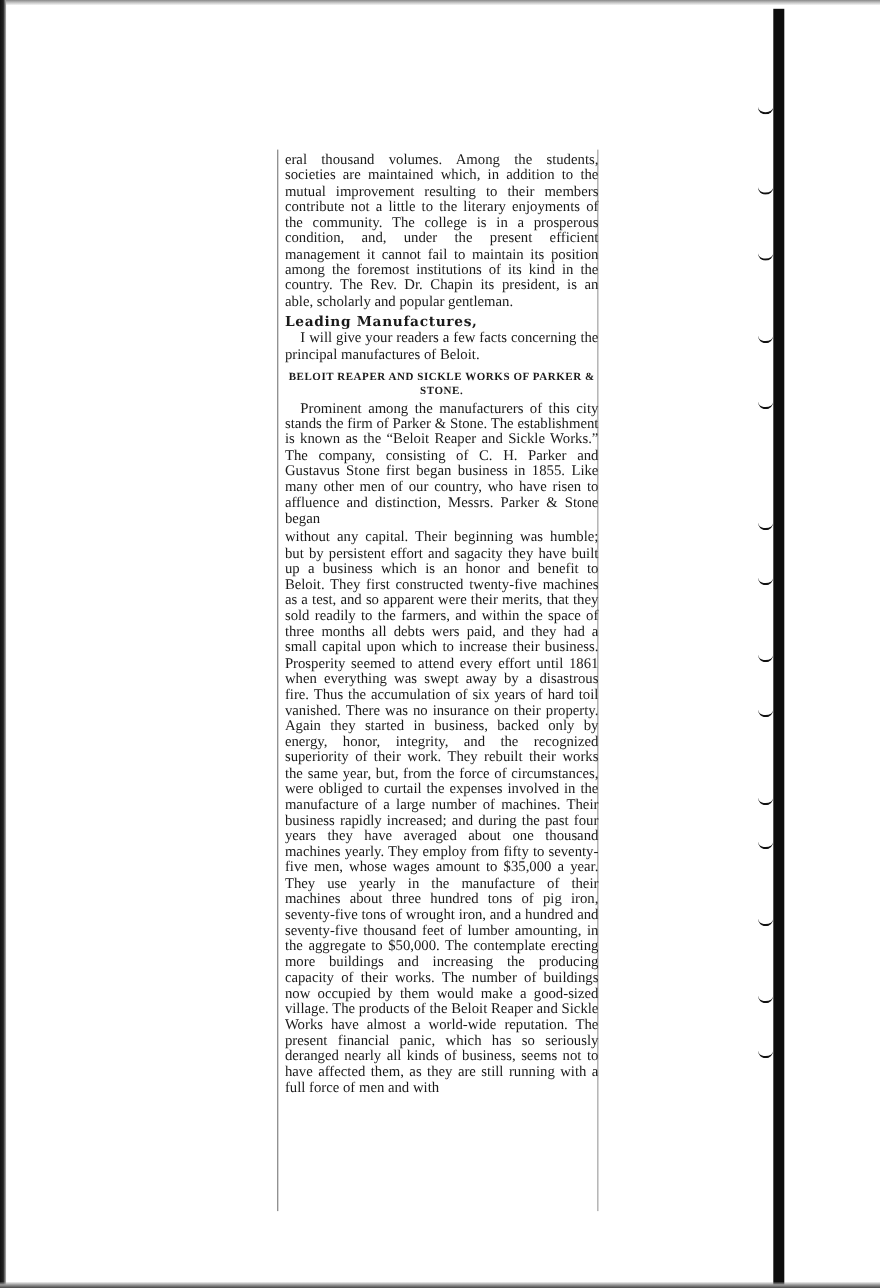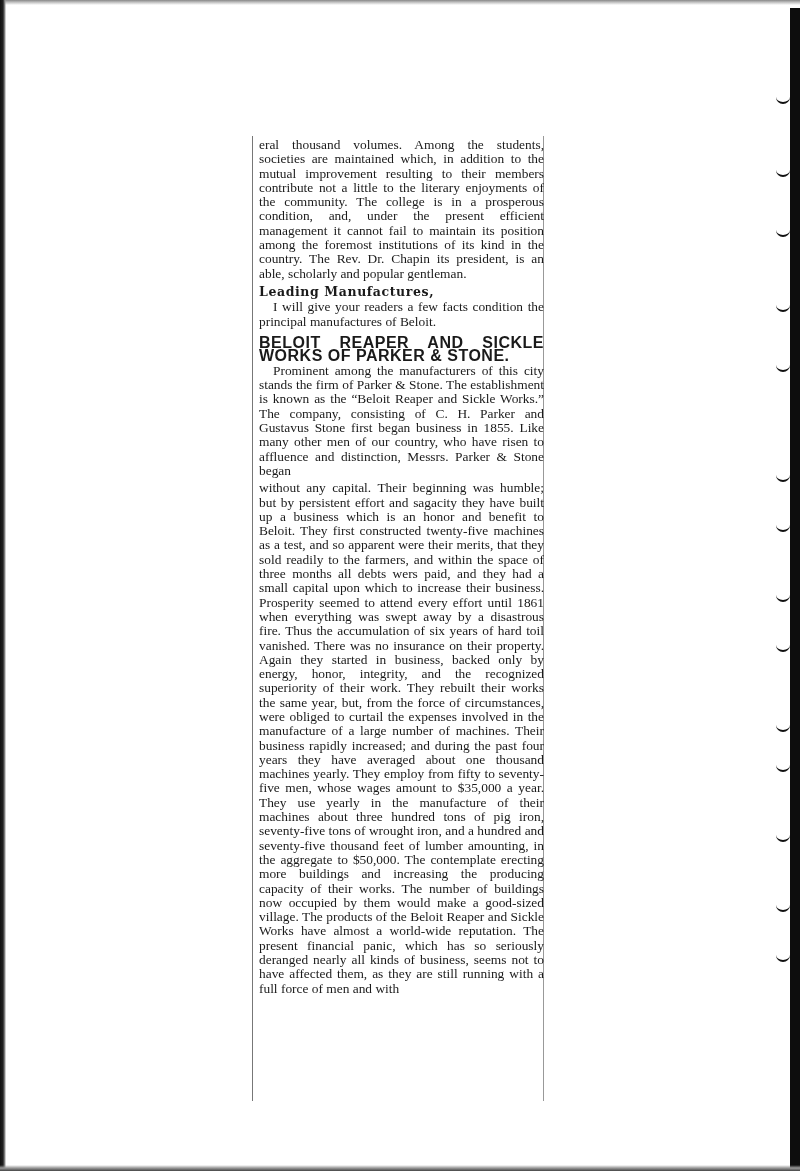--- a/index.html
+++ b/index.html
@@ -11,21 +11,21 @@
       width: 800px;
       height: 1171px;
       position: relative;
       overflow: hidden;
       font-family: "Liberation Serif", "DejaVu Serif", serif;
       color: #1a1a1a;
     }
     .page {
       position: absolute;
       left: 0; top: 0;
-      width: 800px; height: 1171px;
+      width: 713px; height: 1171px;
       background: #ffffff;
     }
     
     .edge-left {
       position: absolute;
       left: 0; top: 0;
       width: 6px; height: 1171px;
       background: linear-gradient(to right, #111 0, #222 3px, #999 5px, transparent 6px);
     }
     .edge-right {
@@ -89,26 +89,27 @@
     .heading {
       text-align: left;
       font-weight: bold;
       font-size: 13.4px;
       letter-spacing: 0.6px;
       margin: 4px 0 1px 0;
       font-family: "DejaVu Serif", serif;
       font-size: 12.5px;
     }
     .subhead {
-      font-size: 16px;
+      text-align: center;
+      font-size: 10px;
       letter-spacing: 0.5px;
       font-weight: bold;
       margin: 7px 0 2px 0;
       line-height: 13px;
-      font-family: Liberation Sans, sans-serif;
+      font-family: Liberation Serif, serif;
     }
     .gap {
       height: 3px;
     }
   </style>
 </head>
 <body>
 
 <div class="page">
   <div class="edge-top"></div>
@@ -131,21 +132,21 @@
   <div class="stitch" style="top:900px;"></div>
   <div class="stitch" style="top:950px;"></div>
 
   <div class="column-rule"></div>
   <div class="column-rule-right"></div>
 
   <div class="column">
     <p>eral thousand volumes.  Among the students, societies are maintained which, in  addition to the mutual improvement resulting to their members contribute not a little to the literary enjoyments of the community.  The college is in a prosperous condition,  and,  under the present efficient management it cannot fail to maintain its position among the foremost institutions of its kind in the country.  The Rev. Dr. Chapin its president, is an able, scholarly and popular gentleman.</p>
 
     <div class="heading">Leading Manufactures,</div>
-    <p class="indent">I will give your readers a few facts condition the principal manufactures of Beloit.</p>
+    <p class="indent">I will give your readers a few facts concerning the principal manufactures of Beloit.</p>
 
     <div class="subhead">BELOIT REAPER AND SICKLE WORKS OF PARKER &amp; STONE.</div>
 
     <p class="indent">Prominent among the manufacturers of this city stands the firm of Parker &amp; Stone.  The establishment is known as the “Beloit Reaper and Sickle Works.”  The company, consisting of C. H. Parker and Gustavus Stone first began business in 1855.  Like many other men of our country, who have risen to affluence and distinction, Messrs. Parker &amp; Stone began</p>
     <div class="gap"></div>
     <p>without any capital.  Their beginning was humble; but by persistent effort and sagacity they have built up a business which is an honor and benefit to Beloit.  They first constructed twenty-five machines as a test, and so apparent were their merits, that they sold readily to the farmers, and within the space of three months all debts wers paid, and they had a small capital upon which to increase their business.  Prosperity seemed to attend every effort until 1861 when everything was swept away by a disastrous fire.  Thus the accumulation of six years of hard toil vanished.  There was no insurance on their property.  Again they started in business, backed only by energy, honor, integrity, and the recognized superiority of their work.  They rebuilt their works the same year, but, from the force of circumstances, were obliged to curtail the expenses involved in the manufacture of a large number of machines.  Their business rapidly increased; and during the past four years they have averaged about one thousand machines yearly.  They employ from fifty to seventy-five men, whose wages amount to $35,000 a year.  They use yearly in the manufacture of their machines about three hundred tons of pig iron, seventy-five tons of wrought iron, and a hundred and seventy-five thousand feet of lumber amounting, in the aggregate to $50,000.  The contemplate erecting more buildings and increasing the producing capacity of their works.  The number of buildings now occupied by them would make a good-sized village.  The products of the Beloit Reaper and Sickle Works have almost a world-wide reputation.  The present financial panic, which has so seriously deranged nearly all kinds of business, seems not to have affected them, as they are still running with a full force of men and with</p>
   </div>
 </div>
 
 </body></html>

